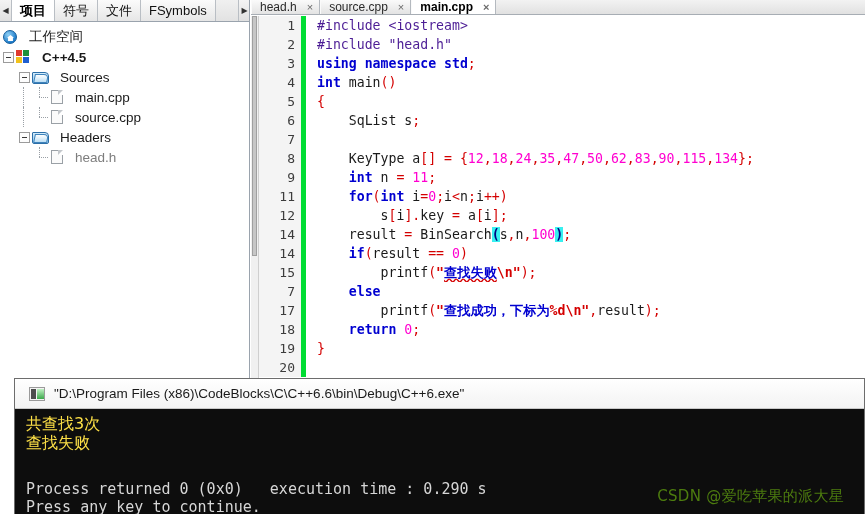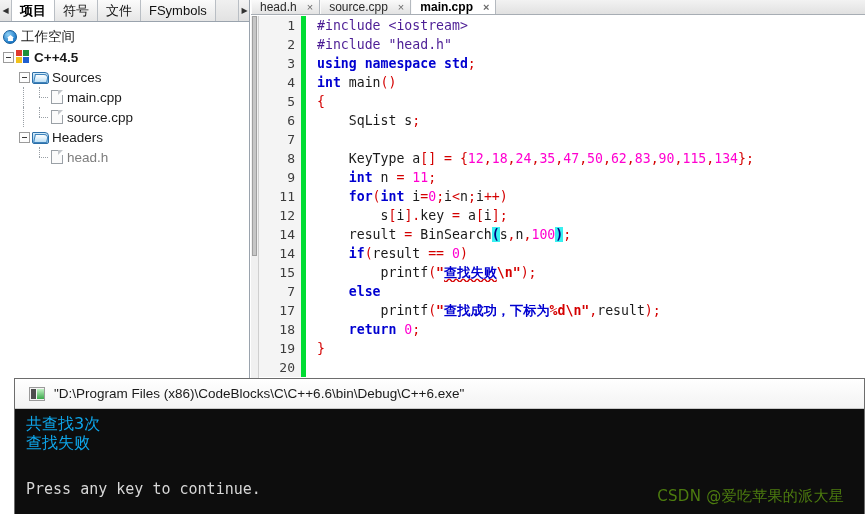--- a/index.html
+++ b/index.html
@@ -80,21 +80,21 @@
   }
   .tree-row {
     display: flex;
     align-items: center;
     height: 20px;
     font-size: 13.5px;
     color: #1a1a1a;
     white-space: nowrap;
     cursor: default;
   }
-  .tree-row .lbl { margin-left: 4px; }
+  .tree-row .lbl { margin-left: 12px; }
   .tree-row.bold .lbl { font-weight: bold; }
   .tree-row.dim .lbl { color: #7d7d7d; }
   .exp-box {
     width: 11px; height: 11px;
     border: 1px solid #9b9b9b;
     background: #fdfdfd;
     position: relative;
     display: inline-block;
     margin-right: 2px;
     flex: 0 0 auto;
@@ -383,21 +383,21 @@
     font-size: 15px;
     line-height: 18px;
     color: #d6d6d6;
     white-space: pre;
     padding-left: 6px;
   }
   .con-line.cjk {
     font-family: "DejaVu Sans", sans-serif;
     font-size: 16px;
     line-height: 19px;
-    color: #0ea5e9;
+    color: #fde047;
   }
   .con-gap { height: 14px; }
 
   #watermark {
     position: absolute;
     right: 20px; bottom: 8px;
     font-size: 15px;
     color: #4d7c0f;
     font-family: "DejaVu Sans", sans-serif;
     white-space: nowrap;
@@ -629,19 +629,20 @@
       <span class="t">"D:\Program Files (x86)\CodeBlocks\C\C++6.6\bin\Debug\C++6.exe"</span>
     </div>
 
     <div id="console-scroll"></div>
 
     <div id="console-body">
       <div class="con-line cjk">共查找3次</div>
       <div class="con-line cjk">查找失败</div>
       <div class="con-gap"></div>
       <div class="con-gap"></div>
+      <div class="con-line">Process returned 0 (0x0)   execution time : 0.290 s</div>
       <div class="con-line">Press any key to continue.</div>
     </div>
 
     <div id="watermark">CSDN @爱吃苹果的派大星</div>
   </div>
 
 </div>
 
 </body></html>

